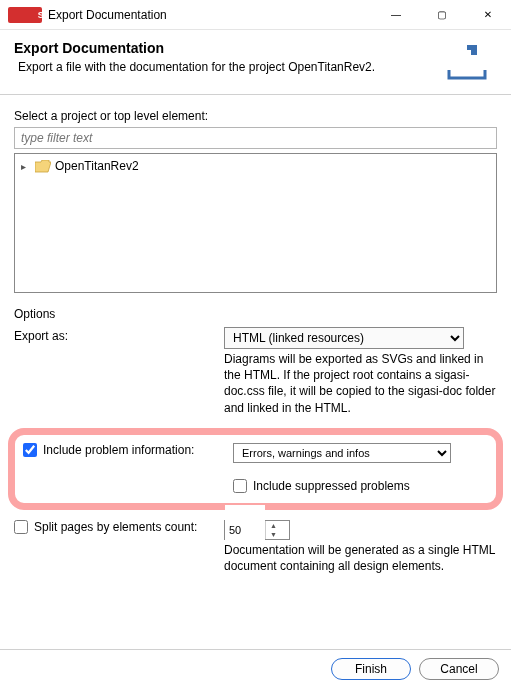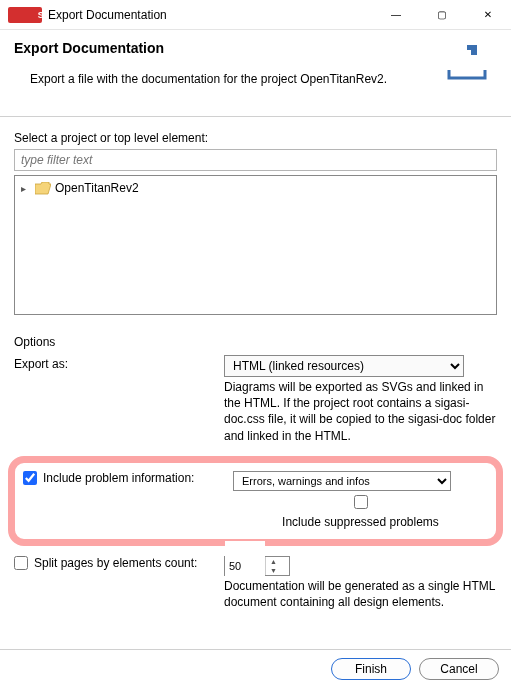--- a/index.html
+++ b/index.html
@@ -41,21 +41,21 @@
     padding: 10px 14px 14px 14px;
     display: flex;
     align-items: flex-start;
   }
   .header-text { flex: 1; }
   .header h1 {
     margin: 0 0 2px 0;
     font-size: 14px;
     font-weight: bold;
   }
-  .header p { margin: 16px; font-size: 12px; }
+  .header p { margin: 4px; font-size: 12px; }
   .export-icon {
     width: 44px; height: 40px;
     position: relative;
     margin-right: 8px;
   }
   .hr {
     height: 1px;
     background: #d0d0d0;
     margin: 0;
   }
@@ -90,21 +90,21 @@
     gap: 4px;
     padding: 1px 2px;
     font-size: 12px;
   }
   .tree-row .chev { width: 10px; color:#555; font-size:10px; }
   .tree-row .folder {
     width: 16px; height: 13px;
     display:inline-block;
   }
 
-  .options-label { margin: 20px 0 6px 0; color:#000; }
+  .options-label { margin: 14px 0 6px 0; color:#000; }
   .option-grid {
     display: grid;
     grid-template-columns: 190px 1fr;
     column-gap: 8px;
     row-gap: 4px;
     align-items: start;
     gap: 20px;
   }
   .export-as-row .col-left { padding-top: 2px; }
   select.native {
@@ -139,22 +139,21 @@
     width:14px; height:14px; margin:0;
   }
   select.probsel {
     width: 218px;
     font-size: 11px;
     border: 1px solid #888;
     padding: 2px 4px;
     background:#fff;
   }
   .sub-check {
-    margin-top: 4px;
-    flex-direction: column;
+    margin-top: 16px;
   }
 
   .spin {
     display:flex; align-items:center;
     border:1px solid #888; width:66px; height:20px;
     background:#fff;
   }
   .spin input {
     border:none; width:40px; font-size:11px; padding:19px 4px; outline:none;
   }

